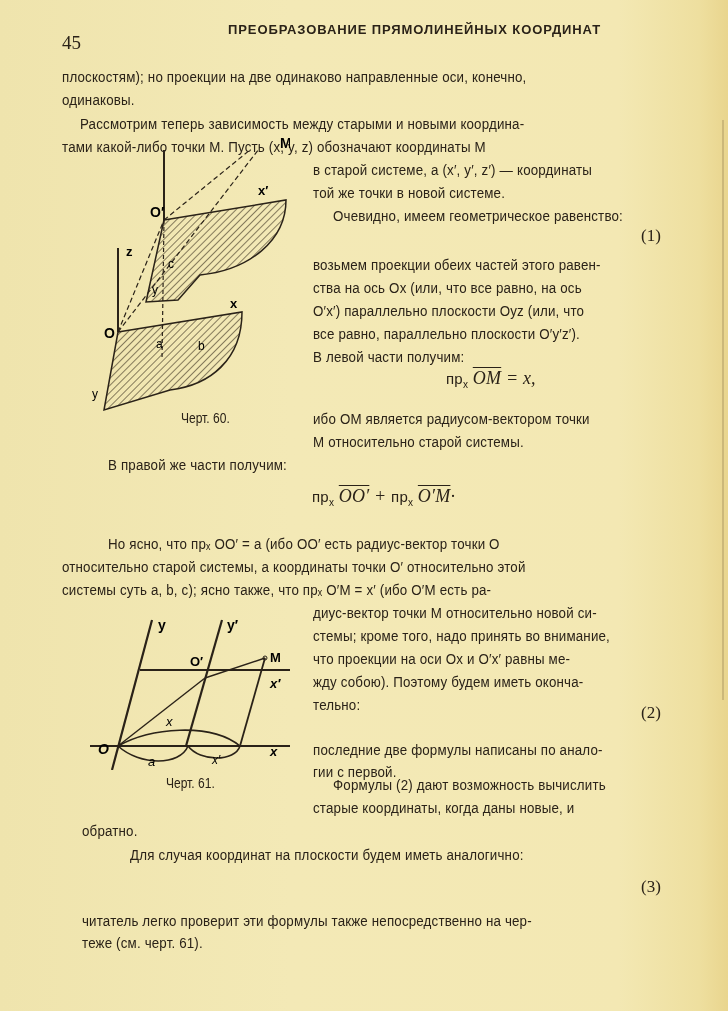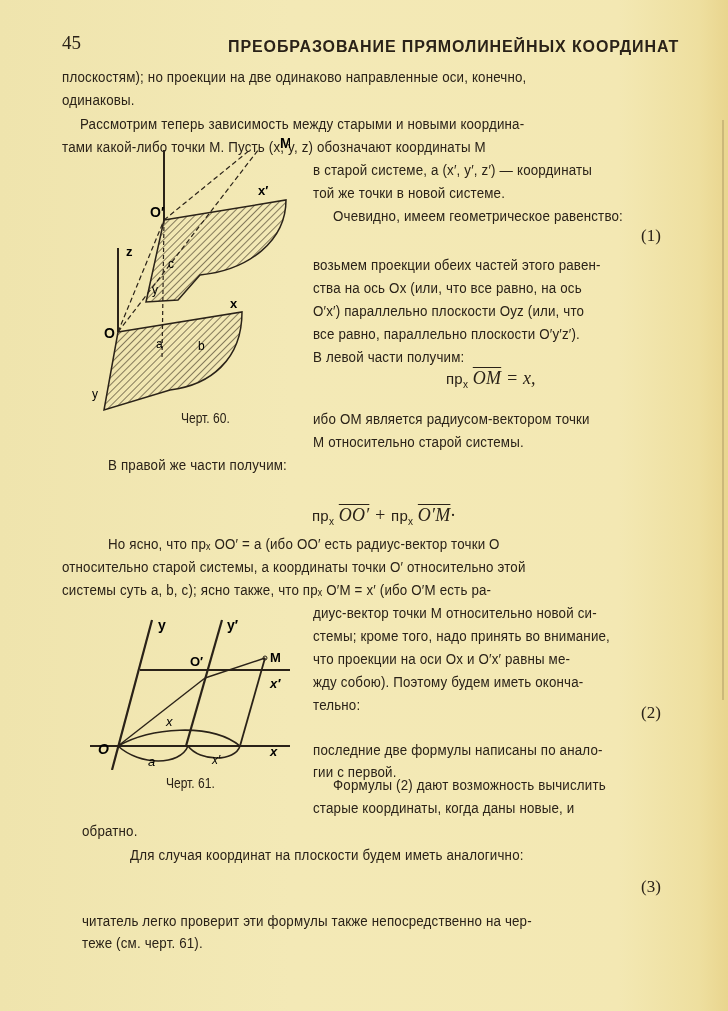--- a/index.html
+++ b/index.html
@@ -10,21 +10,21 @@
     color: #2a2218;
   }
   .page {
     position: absolute; inset: 0;
     background: linear-gradient(90deg, #efe4ad 0%, #f3e9b6 40%, #f3e8b3 85%, #eedf9f 96%, #e9d58e 100%);
   }
   .edge-line { position: absolute; left: 722px; top: 120px; width: 2px; height: 580px; background: #b8a46a; opacity: .6; }
   .t { position: absolute; white-space: nowrap; font-size: 15.5px; letter-spacing: 0.2px; transform-origin: left top; }
   .cond { transform: scaleX(0.86); }
   .header-num { position: absolute; left: 62px; top: 32px; font-size: 19px; font-family: "Liberation Serif", serif; }
-  .header-title { position: absolute; left: 228px; top: 38px; font-size: 16px; font-weight: bold; letter-spacing: 0.9px; }
+  .header-title { position: absolute; left: 228px; top: 22px; font-size: 13px; font-weight: bold; letter-spacing: 0.9px; }
   .math { font-family: "Liberation Serif", serif; font-style: italic; font-size: 18px; }
   .eqnum { font-family: "Liberation Serif", serif; font-size: 17px; position: absolute; }
   .caption { position: absolute; font-size: 14px; }
   .ov { text-decoration: overline; }
   svg text { font-family: "Liberation Sans", sans-serif; }
 </style>
 </head>
 <body>
 
 <div class="page">
@@ -86,21 +86,21 @@
   <div class="t cond" style="left:313px;top:348px;">В левой части получим:</div>
 
   <div class="t math" style="left:446px;top:368px;">
     <span style="font-style:normal;font-family:Liberation Sans, sans-serif;font-size:15px;">пр<sub style="font-size:10px;">x</sub></span> <span class="ov">OM</span> = x,
   </div>
 
   <div class="t cond" style="left:313px;top:410px;">ибо OM является радиусом-вектором точки</div>
   <div class="t cond" style="left:313px;top:433px;">M относительно старой системы.</div>
   <div class="t cond" style="left:108px;top:456px;">В правой же части получим:</div>
 
-  <div class="t math" style="left:312px;top:505px;text-align:center;">
+  <div class="t math" style="left:312px;top:486px;text-align:center;">
     <span style="font-style:normal;font-family:'Liberation Sans',sans-serif;font-size:15px;">пр<sub style="font-size:10px;">x</sub></span> <span class="ov">OO′</span> + <span style="font-style:normal;font-family:'Liberation Sans',sans-serif;font-size:15px;">пр<sub style="font-size:10px;">x</sub></span> <span class="ov">O′M</span>·
   </div>
 
   <div class="t cond" style="left:108px;top:535px;">Но ясно, что прₓ OO′ = a (ибо OO′ есть радиус-вектор точки O</div>
   <div class="t cond" style="left:62px;top:558px;">относительно старой системы, а координаты точки O′ относительно этой</div>
   <div class="t cond" style="left:62px;top:581px;">системы суть a, b, c); ясно также, что прₓ O′M = x′ (ибо O′M есть ра-</div>
   <div class="t cond" style="left:313px;top:604px;">диус-вектор точки M относительно новой си-</div>
   <div class="t cond" style="left:313px;top:627px;">стемы; кроме того, надо принять во внимание,</div>
   <div class="t cond" style="left:313px;top:650px;">что проекции на оси Ox и O′x′ равны ме-</div>
   <div class="t cond" style="left:313px;top:673px;">жду собою). Поэтому будем иметь оконча-</div>

